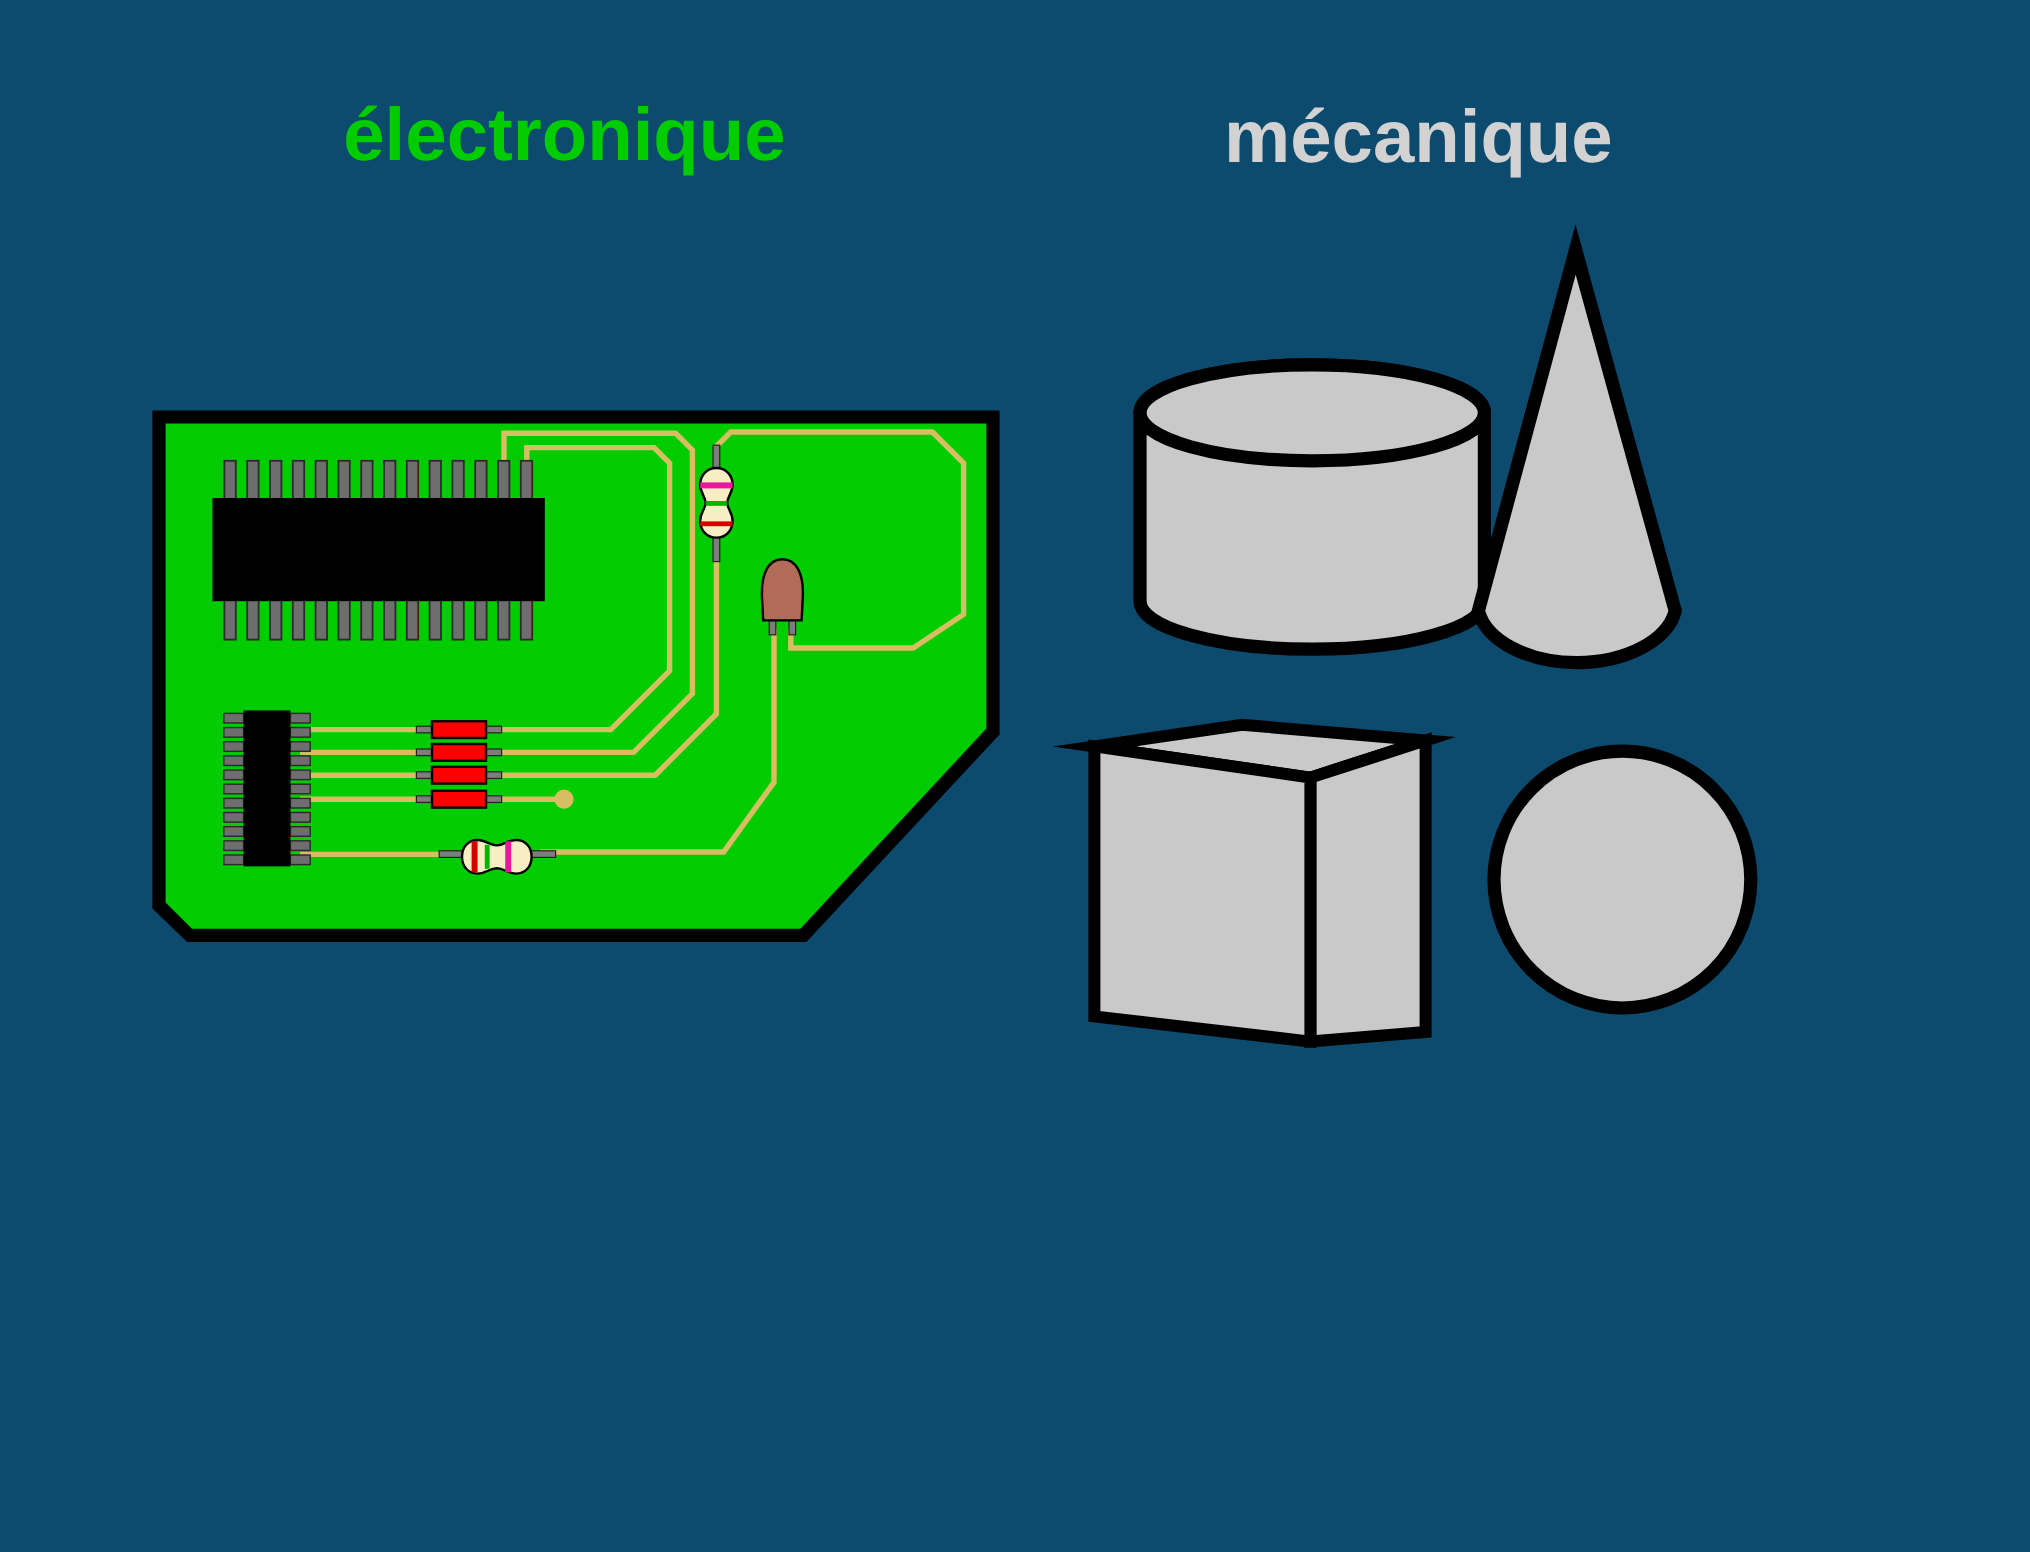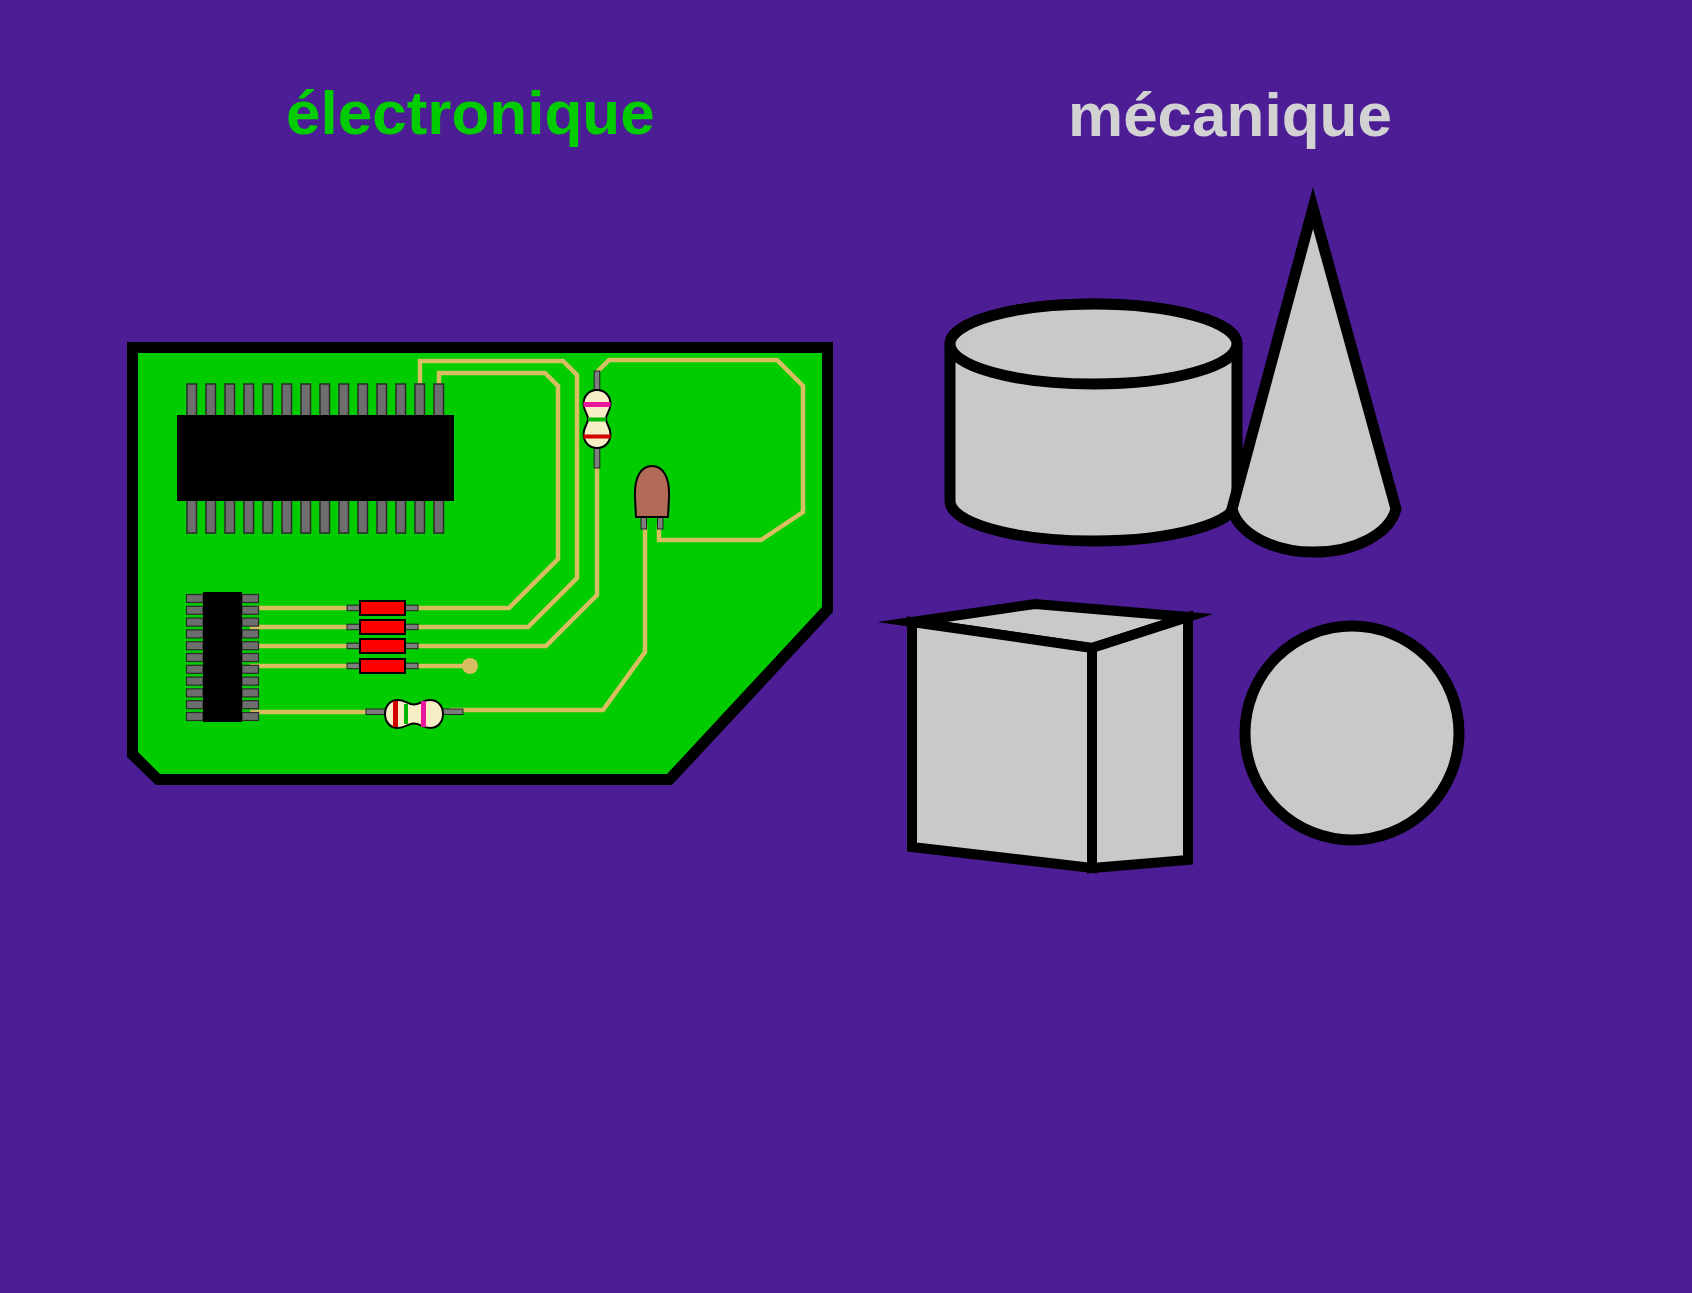--- a/index.html
+++ b/index.html
@@ -1,20 +1,20 @@
 <!DOCTYPE html>
 <html><head>
 <meta charset="utf-8">
 <style>
   html,body{margin:0;padding:0;background:#ffffff;}
-  .stage{position:relative;width:1692px;height:1293px;background:#4c1d95;overflow:hidden;
+  .stage{position:relative;width:1692px;height:1293px;background:#0c4a6e;overflow:hidden;
          font-family:"Liberation Sans", sans-serif;}
   .label{position:absolute;font-weight:bold;font-size:62px;line-height:1;white-space:nowrap;}
   .label-electronics{left:286px;top:82px;color:#00CC00;}
-  .label-mechanics{left:1068px;top:84px;color:#D2D2D2;}
+  .label-mechanics{left:1020px;top:84px;color:#D2D2D2;}
   svg{position:absolute;left:0;top:0;}
 </style>
 </head>
 <body>
 
 <div class="stage">
 
   <div class="label label-electronics">électronique</div>
   <div class="label label-mechanics">mécanique</div>
 

